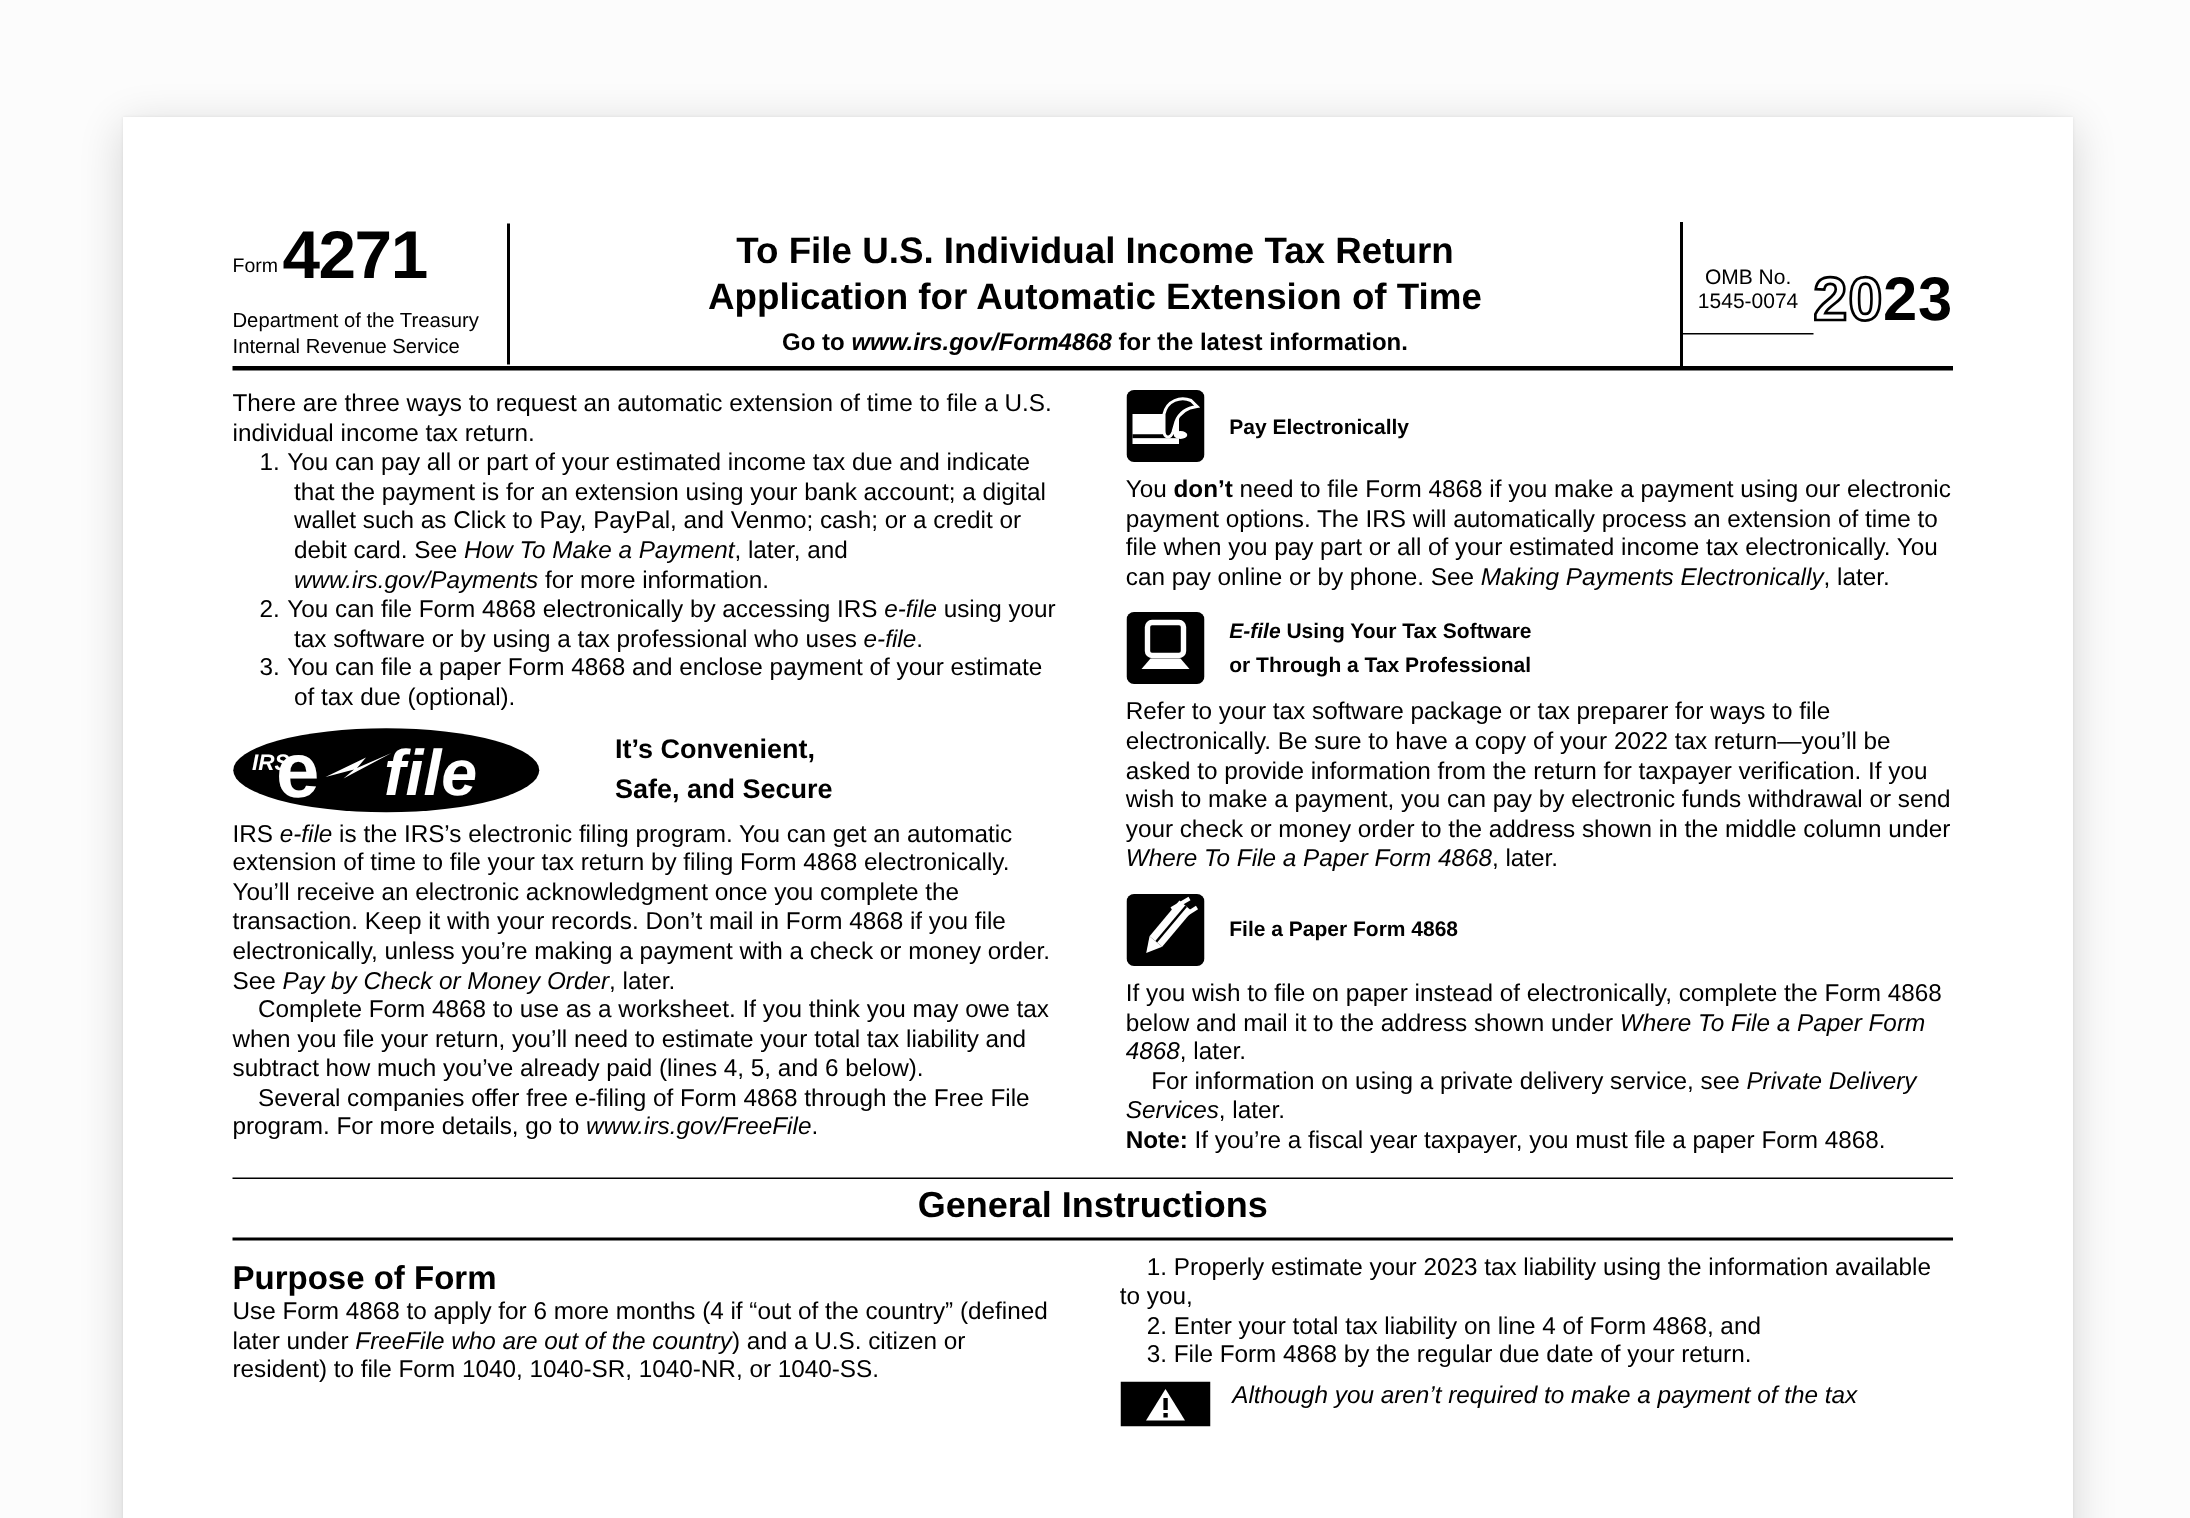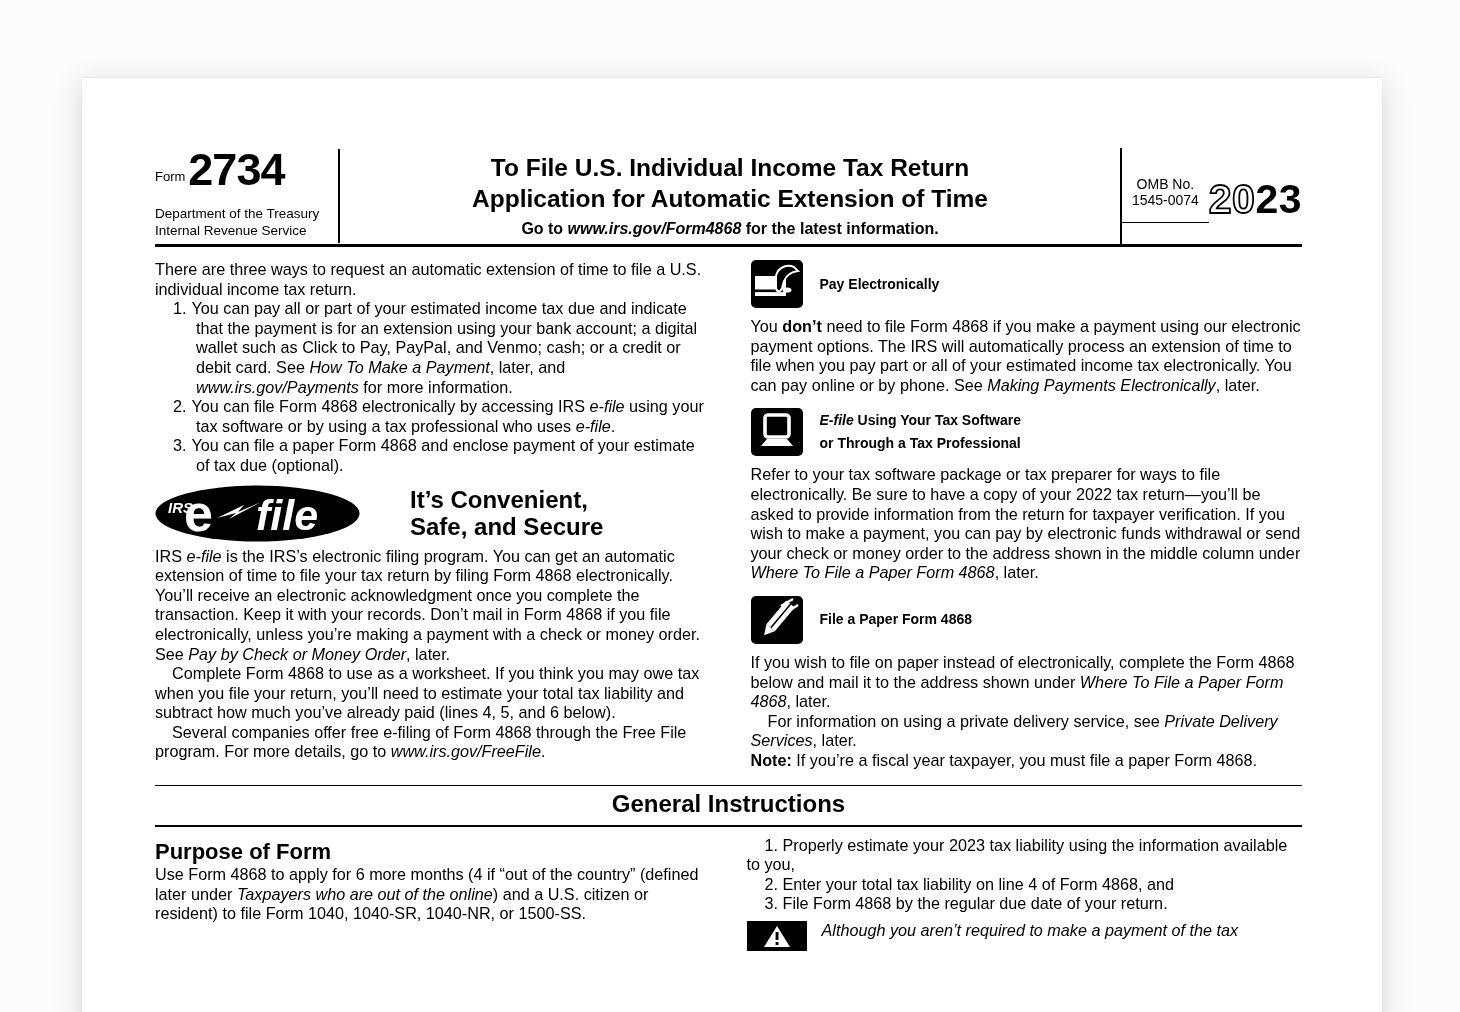--- a/index.html
+++ b/index.html
@@ -27,21 +27,21 @@
   .col{flex:1;font-size:16.2px;line-height:19.6px;}
   p{margin:0;}
   .indent{text-indent:17px;}
   .oli{padding-left:41px;text-indent:-23px;}
   .oli .num{margin-right:5px;}
   .seg-i{font-style:italic}
   .seg-b{font-weight:700}
   .seg-bi{font-weight:700;font-style:italic}
   
   .efile-row{display:flex;align-items:center;margin:9px 0 5px;}
-  .efile-head{font-size:24px;font-weight:700;line-height:27px;margin-left:50px;}
+  .efile-head{font-size:18px;font-weight:700;line-height:27px;margin-left:50px;}
   
   .sec-head{display:flex;align-items:center;gap:17px;margin:0 0 9px;}
   .sec-head.later{margin-top:13px;}
   .sec-title{font-size:14px;font-weight:700;line-height:23px;}
   .icon-box{flex:0 0 auto;display:block;}
   
   .gi-header{border-top:1.5px solid #000;border-bottom:2px solid #000;text-align:center;
     margin-top:14px;padding:4px 0 7px;}
   .gi-title{font-size:24px;font-weight:700;}
   .gi-cols{display:flex;gap:36px;margin-top:9px;}
@@ -52,21 +52,21 @@
 </style>
 </head>
 <body>
 
 <div class="page">
 
   <div class="form-header">
     <div class="h-left">
       <div class="form-no-row">
         <span class="form-label">Form</span>
-        <span class="form-number">2734</span>
+        <span class="form-number">4271</span>
       </div>
       <div class="agency">
         <div>Department of the Treasury</div>
         <div>Internal Revenue Service</div>
       </div>
     </div>
     <div class="h-center">
       <div class="form-title">
         <div>To File U.S. Individual Income Tax Return</div>
         <div>Application for Automatic Extension of Time</div>
@@ -155,21 +155,21 @@
     </div>
   </div>
 
   <div class="gi-header">
     <div class="gi-title">General Instructions</div>
   </div>
 
   <div class="gi-cols">
     <div class="col">
       <div class="purpose-h">Purpose of Form</div>
-      <p><span>Use Form 4868 to apply for 6 more months (4 if “out of the country” (defined later under </span><span class="seg-i">Taxpayers who are out of the online</span><span>) and a U.S. citizen or resident) to file Form 1040, 1040-SR, 1040-NR, or 1500-SS.</span></p>
+      <p><span>Use Form 4868 to apply for 6 more months (4 if “out of the country” (defined later under </span><span class="seg-i">FreeFile who are out of the country</span><span>) and a U.S. citizen or resident) to file Form 1040, 1040-SR, 1040-NR, or 1040-SS.</span></p>
     </div>
     <div class="col">
       <p class="gi-step"><span>1.</span> <span><span>Properly estimate your 2023 tax liability using the information available to you,</span></span></p>
       <p class="gi-step"><span>2.</span> <span><span>Enter your total tax liability on line 4 of Form 4868, and</span></span></p>
       <p class="gi-step"><span>3.</span> <span><span>File Form 4868 by the regular due date of your return.</span></span></p>
       <div class="caution-row">
         <svg class="icon-box" width="60" height="30" viewBox="0 0 60 30">
           <rect width="60" height="30" fill="#000"></rect>
           <polygon points="30,5 43,26 17,26" fill="#fff"></polygon>
           <rect x="28.6" y="11" width="2.9" height="8" fill="#000"></rect>

